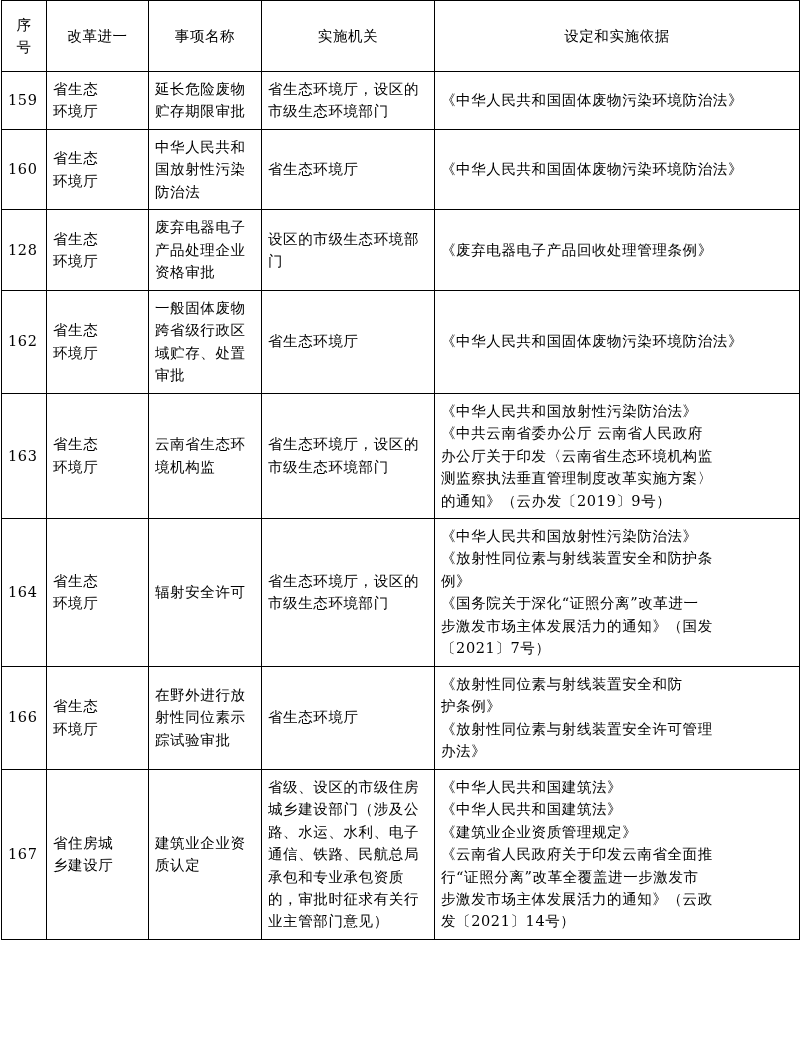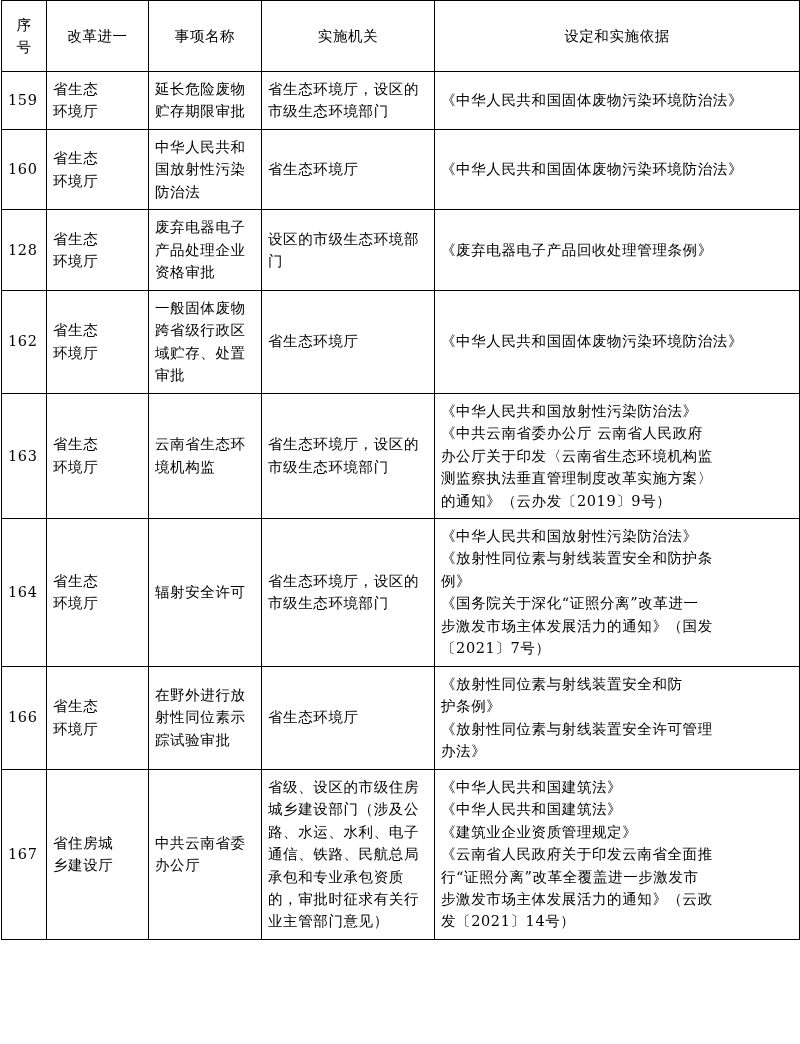--- a/index.html
+++ b/index.html
@@ -187,21 +187,21 @@
           <span class="ln">办法》</span>
         </td>
       </tr>
 
       <tr>
         <td class="seq">167</td>
         <td class="dept">
           <span class="ln">省住房城</span>
           <span class="ln">乡建设厅</span>
         </td>
-        <td class="item">中共云南省委办公厅</td>
+        <td class="item">建筑业企业资质认定</td>
         <td class="org">省级、设区的市级住房城乡建设部门（涉及公路、水运、水利、电子通信、铁路、民航总局承包和专业承包资质的，审批时征求有关行业主管部门意见）</td>
         <td class="basis">
           <span class="ln">《中华人民共和国建筑法》</span>
           <span class="ln">《中华人民共和国建筑法》</span>
           <span class="ln">《建筑业企业资质管理规定》</span>
           <span class="ln">《云南省人民政府关于印发云南省全面推</span>
           <span class="ln">行“证照分离”改革全覆盖进一步激发市</span>
           <span class="ln">步激发市场主体发展活力的通知》（云政</span>
           <span class="ln">发〔2021〕14号）</span>
         </td>

